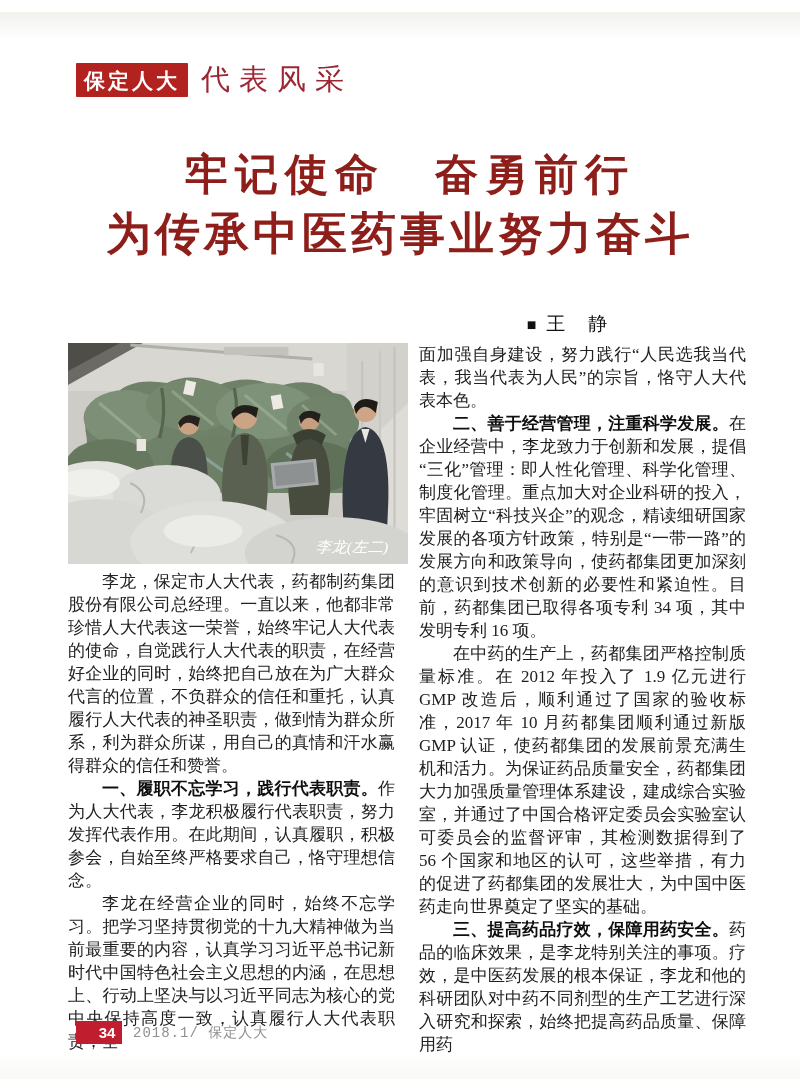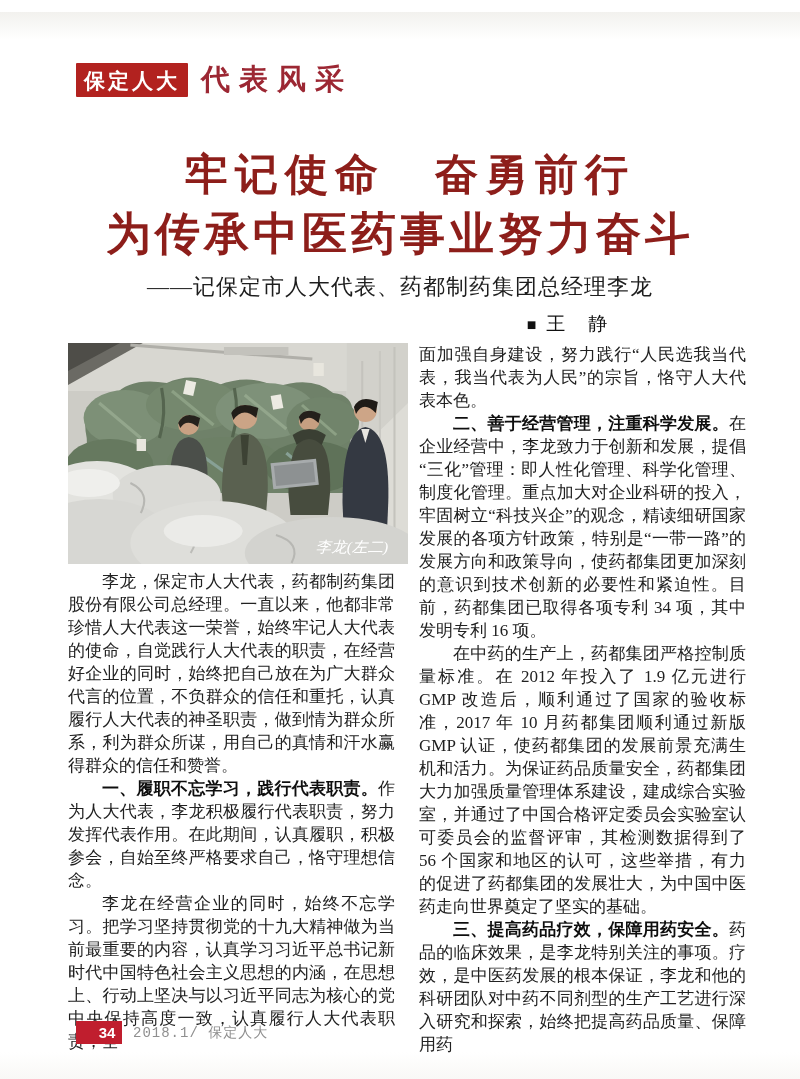--- a/index.html
+++ b/index.html
@@ -10,21 +10,21 @@
     font-family:"Liberation Serif","DejaVu Serif",serif;
   }
   
   .masthead{position:absolute;left:76px;top:48px;display:flex;align-items:center;gap:13px;}
   .masthead-badge{
     background:#b2221f;color:#ffffff;font-family:"Liberation Sans","DejaVu Sans",sans-serif;
     font-weight:bold;font-size:21px;line-height:1;padding:7px 8px 6px;letter-spacing:3px;
     border-radius:1px;
   }
   .masthead-section{
-    color:#9c2733;font-size:29px;font-weight:bold;letter-spacing:9px;
+    color:#9c2733;font-size:29px;font-weight:normal;letter-spacing:9px;
     font-family:"Liberation Serif","DejaVu Serif",serif;
   }
   
   .title-block{position:absolute;left:0;top:136px;width:100%;text-align:center;color:#8d1e1a;}
   .title-line1{font-size:43px;font-weight:bold;letter-spacing:7px;line-height:1.25;padding-left:20px;}
   .title-line2{font-size:45px;font-weight:bold;letter-spacing:4px;line-height:1.25;margin-top:4px;}
   .subtitle{position:absolute;left:0;top:260px;width:100%;text-align:center;
     font-size:22px;color:#1d1d1d;letter-spacing:1px;}
   .author{position:absolute;left:418px;top:299px;width:300px;text-align:center;
     font-size:19px;color:#111111;letter-spacing:2px;}
@@ -55,21 +55,20 @@
   <div class="masthead">
     <span class="masthead-badge">保定人大</span>
     <span class="masthead-section">代表风采</span>
   </div>
 
   <div class="title-block">
     <div class="title-line1">牢记使命　奋勇前行</div>
     <div class="title-line2">为传承中医药事业努力奋斗</div>
   </div>
 
-  <div class="subtitle">——记保定市人大代表、药都制药集团总经理李龙</div>
 
   <div class="author">
     <span class="marker">■</span><span>王　静</span>
   </div>
 
   <div class="content">
 
     <div class="col">
 
       <div class="photo">

